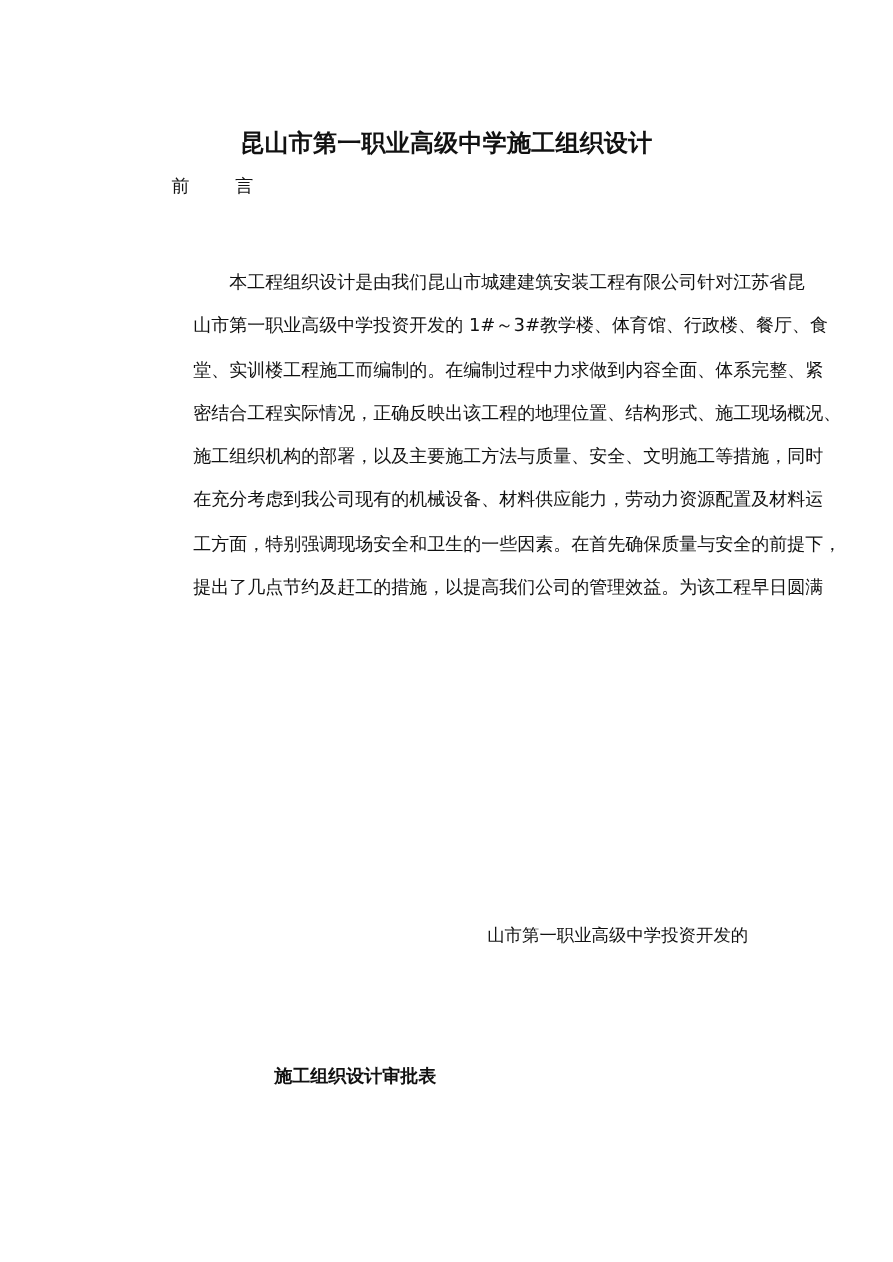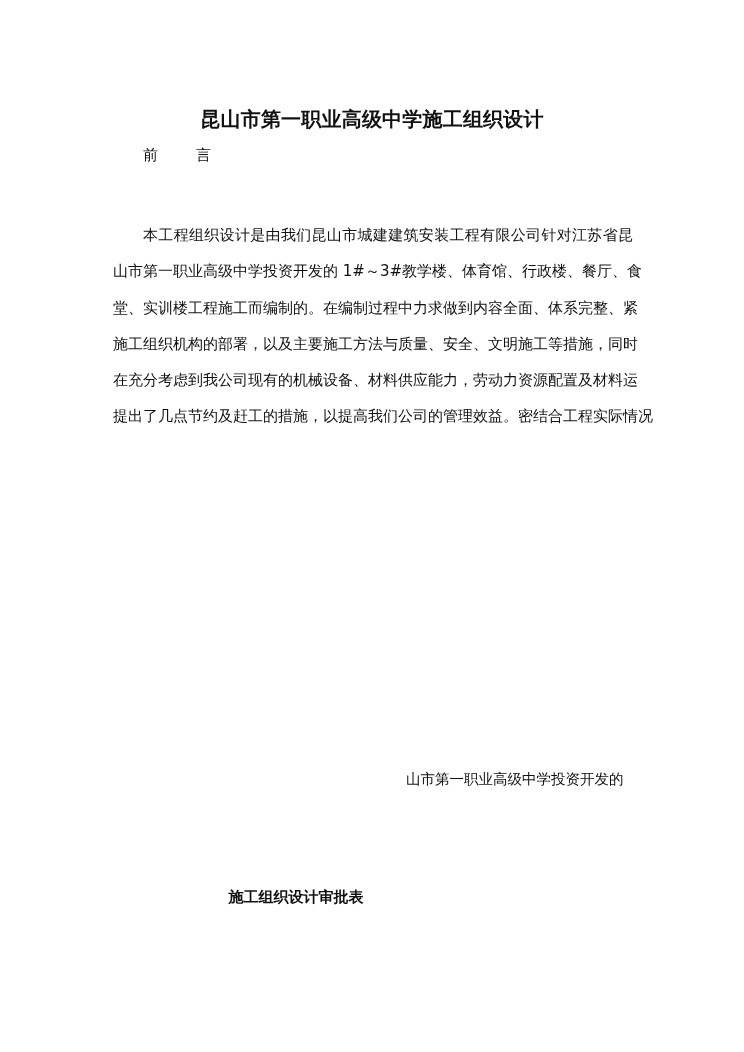--- a/index.html
+++ b/index.html
@@ -5,40 +5,42 @@
     html, body { margin: 0; padding: 0; background: #ffffff; }
     body { width: 744px; height: 1052px; position: relative; overflow: hidden;
       font-family: "DejaVu Sans", "Liberation Sans", sans-serif; color: #111; }
     .title { position: absolute; top: 106px; left: 0; width: 744px; text-align: center;
       font-size: 20px; font-weight: bold; letter-spacing: 0.2px; }
     .preface { position: absolute; top: 146px; left: 143px; font-size: 15px; font-weight: normal; }
     .preface span { display: inline-block; }
     .preface .gap { width: 38px; }
     .body-text { position: absolute; top: 223px; left: 113px; width: 520px; font-size: 15px; }
     .line { height: 36.3px; line-height: 24px; white-space: nowrap; text-align: justify;
-      text-align-last: justify; }
+      text-align-last: justify; margin-left: 48px; }
     .line.first { padding-left: 30px; }
     .line.last { text-align-last: left; }
     .signature { position: absolute; top: 770px; left: 406px; font-size: 14.5px; }
     .approval { position: absolute; top: 888px; left: 0; width: 592px; text-align: center;
       font-size: 15px; font-weight: bold; }
   </style>
 </head>
 <body>
 
 <div class="title">昆山市第一职业高级中学施工组织设计</div>
 
 <div class="preface">
   <span>前</span><span class="gap"></span><span>言</span>
 </div>
 
 <div class="body-text">
   <div class="line first">本工程组织设计是由我们昆山市城建建筑安装工程有限公司针对江苏省昆</div>
   <div class="line">山市第一职业高级中学投资开发的 1#～3#教学楼、体育馆、行政楼、餐厅、食</div>
   <div class="line">堂、实训楼工程施工而编制的。在编制过程中力求做到内容全面、体系完整、紧</div>
+  <div class="line">密结合工程实际情况，正确反映出该工程的地理位置、结构形式、施工现场概况、</div>
   <div class="line">施工组织机构的部署，以及主要施工方法与质量、安全、文明施工等措施，同时</div>
   <div class="line">在充分考虑到我公司现有的机械设备、材料供应能力，劳动力资源配置及材料运</div>
-  <div class="line">提出了几点节约及赶工的措施，以提高我们公司的管理效益。密结合工程实际情况</div>
+  <div class="line">工方面，特别强调现场安全和卫生的一些因素。在首先确保质量与安全的前提下，</div>
+  <div class="line">提出了几点节约及赶工的措施，以提高我们公司的管理效益。为该工程早日圆满</div>
 </div>
 
 <div class="signature">山市第一职业高级中学投资开发的</div>
 
 <div class="approval">施工组织设计审批表</div>
 
 </body></html>

